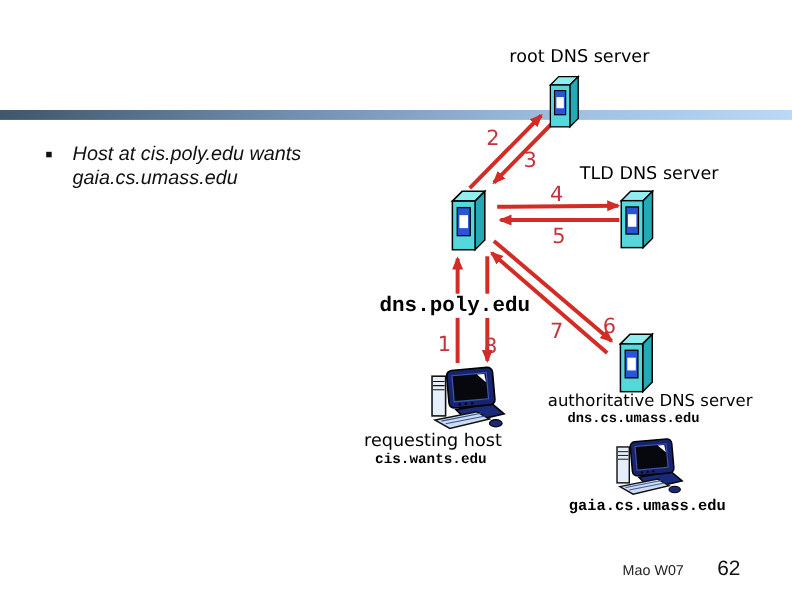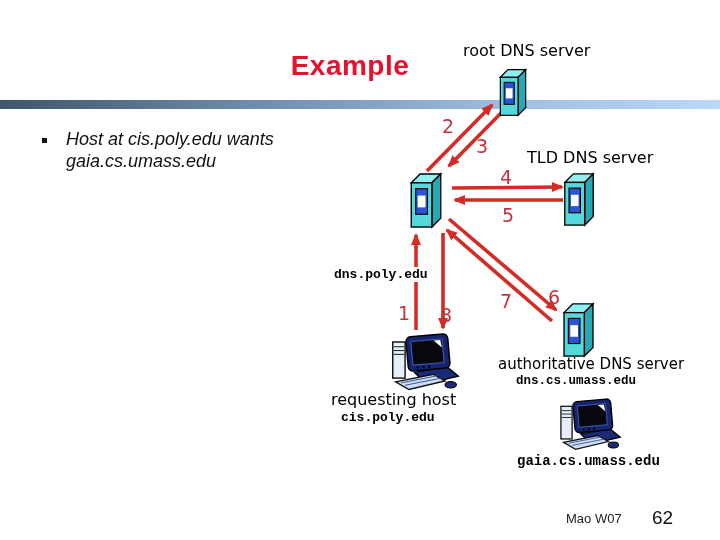--- a/index.html
+++ b/index.html
@@ -40,21 +40,20 @@
   .icon{position:absolute;z-index:3;}
   
   .footer-author{position:absolute;left:566px;top:511px;font-size:13px;color:#222;}
   .footer-page{position:absolute;left:652px;top:507px;font-size:19px;color:#111;text-align:center;}
 </style>
 </head>
 <body>
 
 <div id="slide">
 
-  <div class="title">Example</div>
 
   <div class="bar"></div>
 
   <div class="bullet">
     <span class="sq"></span>
     <div class="lines">
       <div>Host at cis.poly.edu wants</div>
       <div>gaia.cs.umass.edu</div>
     </div>
   </div>
@@ -155,26 +154,26 @@
     <polygon points="8,54 48,46 60,53 22,62" fill="#cddcf2" stroke="#111" stroke-width="1.5"></polygon>
     <line x1="14" y1="55" x2="52" y2="47.5" stroke="#36528e" stroke-width="1"></line>
     <line x1="18" y1="57.5" x2="56" y2="50" stroke="#36528e" stroke-width="1"></line>
     <ellipse cx="66" cy="57" rx="6" ry="3.4" fill="#1a2a78" stroke="#000" stroke-width="1.2"></ellipse>
   </svg>
 
   <div class="comic" style="left:463px;top:41px;font-size:16px">root DNS server</div>
 
   <div class="comic" style="left:527px;top:148px;font-size:16px">TLD DNS server</div>
 
-  <div class="mono onwhite" style="left:332px;top:267px;font-size:13px">dns.poly.edu</div>
+  <div class="mono onwhite" style="left:343px;top:267px;font-size:19px">dns.poly.edu</div>
 
   <div class="comic" style="left:498px;top:355px;font-size:15px">authoritative DNS server</div>
   <div class="mono" style="left:516px;top:374px;font-size:12.5px">dns.cs.umass.edu</div>
 
   <div class="comic" style="left:331px;top:390px;font-size:16px">requesting host</div>
-  <div class="mono" style="left:341px;top:410px;font-size:13px">cis.poly.edu</div>
+  <div class="mono" style="left:341px;top:410px;font-size:13px">cis.wants.edu</div>
 
   <div class="mono" style="left:517px;top:453px;font-size:14px">gaia.cs.umass.edu</div>
 
   <div class="footer-author">Mao W07</div>
   <div class="footer-page">62</div>
 
 </div>
 
 </body></html>

